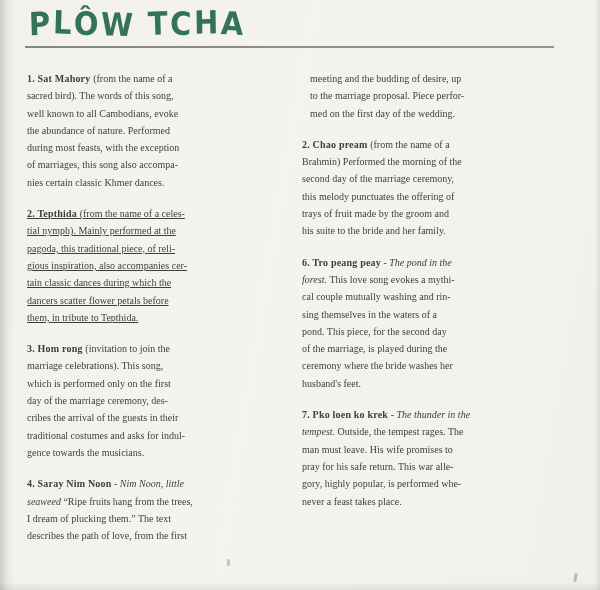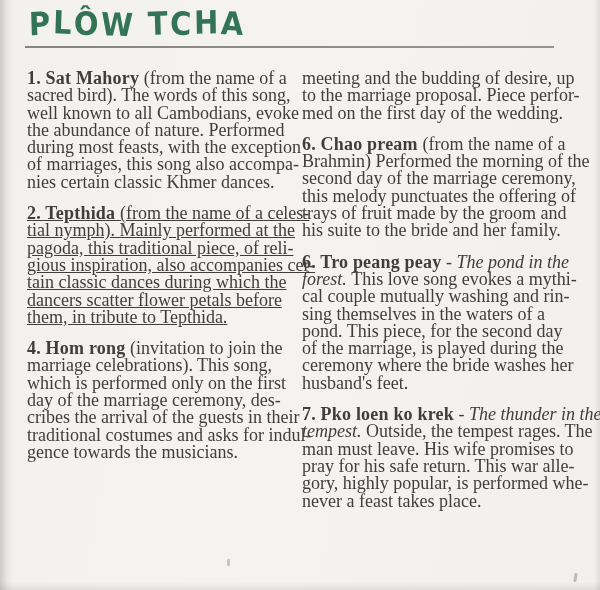--- a/index.html
+++ b/index.html
@@ -67,21 +67,21 @@
     position: absolute;
     left: 27px;
     top: 70px;
     width: 556px;
     display: flex;
     gap: 11px;
   }
   .col { width: 264px; }
   .entry {
     margin: 0 0 14px 0;
-    font-size: 18px;
+    font-size: 10px;
     line-height: 17.3px;
     white-space: pre;
     color: #3f3e3c;
   }
   .seg-bold { font-weight: 700; letter-spacing: 0.2px; }
   .seg-italic { font-style: italic; }
   .speck-a {
     position: absolute; left: 227px; top: 559px; width: 3px; height: 7px;
     background: #c6c5c1; border-radius: 1px;
   }
@@ -105,33 +105,37 @@
 during most feasts, with the exception
 of marriages, this song also accompa-
 nies certain classic Khmer dances.</span></p>
         <p class="entry" style="color: rgb(63, 62, 60); text-decoration: underline;"><span class="seg-bold">2. Tepthida </span><span class="seg-normal">(from the name of a celes-
 tial nymph). Mainly performed at the
 pagoda, this traditional piece, of reli-
 gious inspiration, also accompanies cer-
 tain classic dances during which the
 dancers scatter flower petals before
 them, in tribute to Tepthida.</span></p>
-        <p class="entry" style="color: rgb(63, 62, 60);"><span class="seg-bold">4. Hom rong </span><span class="seg-normal">(invitation to join the
+        <p class="entry" style="color: rgb(63, 62, 60);"><span class="seg-bold">3. Hom rong </span><span class="seg-normal">(invitation to join the
 marriage celebrations). This song,
 which is performed only on the first
 day of the marriage ceremony, des-
 cribes the arrival of the guests in their
 traditional costumes and asks for indul-
 gence towards the musicians.</span></p>
+        <p class="entry" style="color: rgb(63, 62, 60);"><span class="seg-bold">4. Saray Nim Noon</span><span class="seg-normal"> - </span><span class="seg-italic">Nim Noon, little
+seaweed </span><span class="seg-normal">“Ripe fruits hang from the trees,
+I dream of plucking them.” The text
+describes the path of love, from the first</span></p>
       </div>
     <div class="col">
-        <p class="entry" style="color: rgb(63, 62, 60);"><span class="seg-normal">meeting and the budding of desire, up
+        <p class="entry" style="color: rgb(63, 62, 60); margin-left: 8px;"><span class="seg-normal">meeting and the budding of desire, up
 to the marriage proposal. Piece perfor-
 med on the first day of the wedding.</span></p>
-        <p class="entry" style="color: rgb(63, 62, 60);"><span class="seg-bold">6. Chao pream </span><span class="seg-normal">(from the name of a
+        <p class="entry" style="color: rgb(63, 62, 60);"><span class="seg-bold">2. Chao pream </span><span class="seg-normal">(from the name of a
 Brahmin) Performed the morning of the
 second day of the marriage ceremony,
 this melody punctuates the offering of
 trays of fruit made by the groom and
 his suite to the bride and her family.</span></p>
         <p class="entry" style="color: rgb(63, 62, 60); font-family: Liberation Serif, serif;"><span class="seg-bold">6. Tro peang peay</span><span class="seg-normal"> - </span><span class="seg-italic">The pond in the
 forest. </span><span class="seg-normal">This love song evokes a mythi-
 cal couple mutually washing and rin-
 sing themselves in the waters of a
 pond. This piece, for the second day

